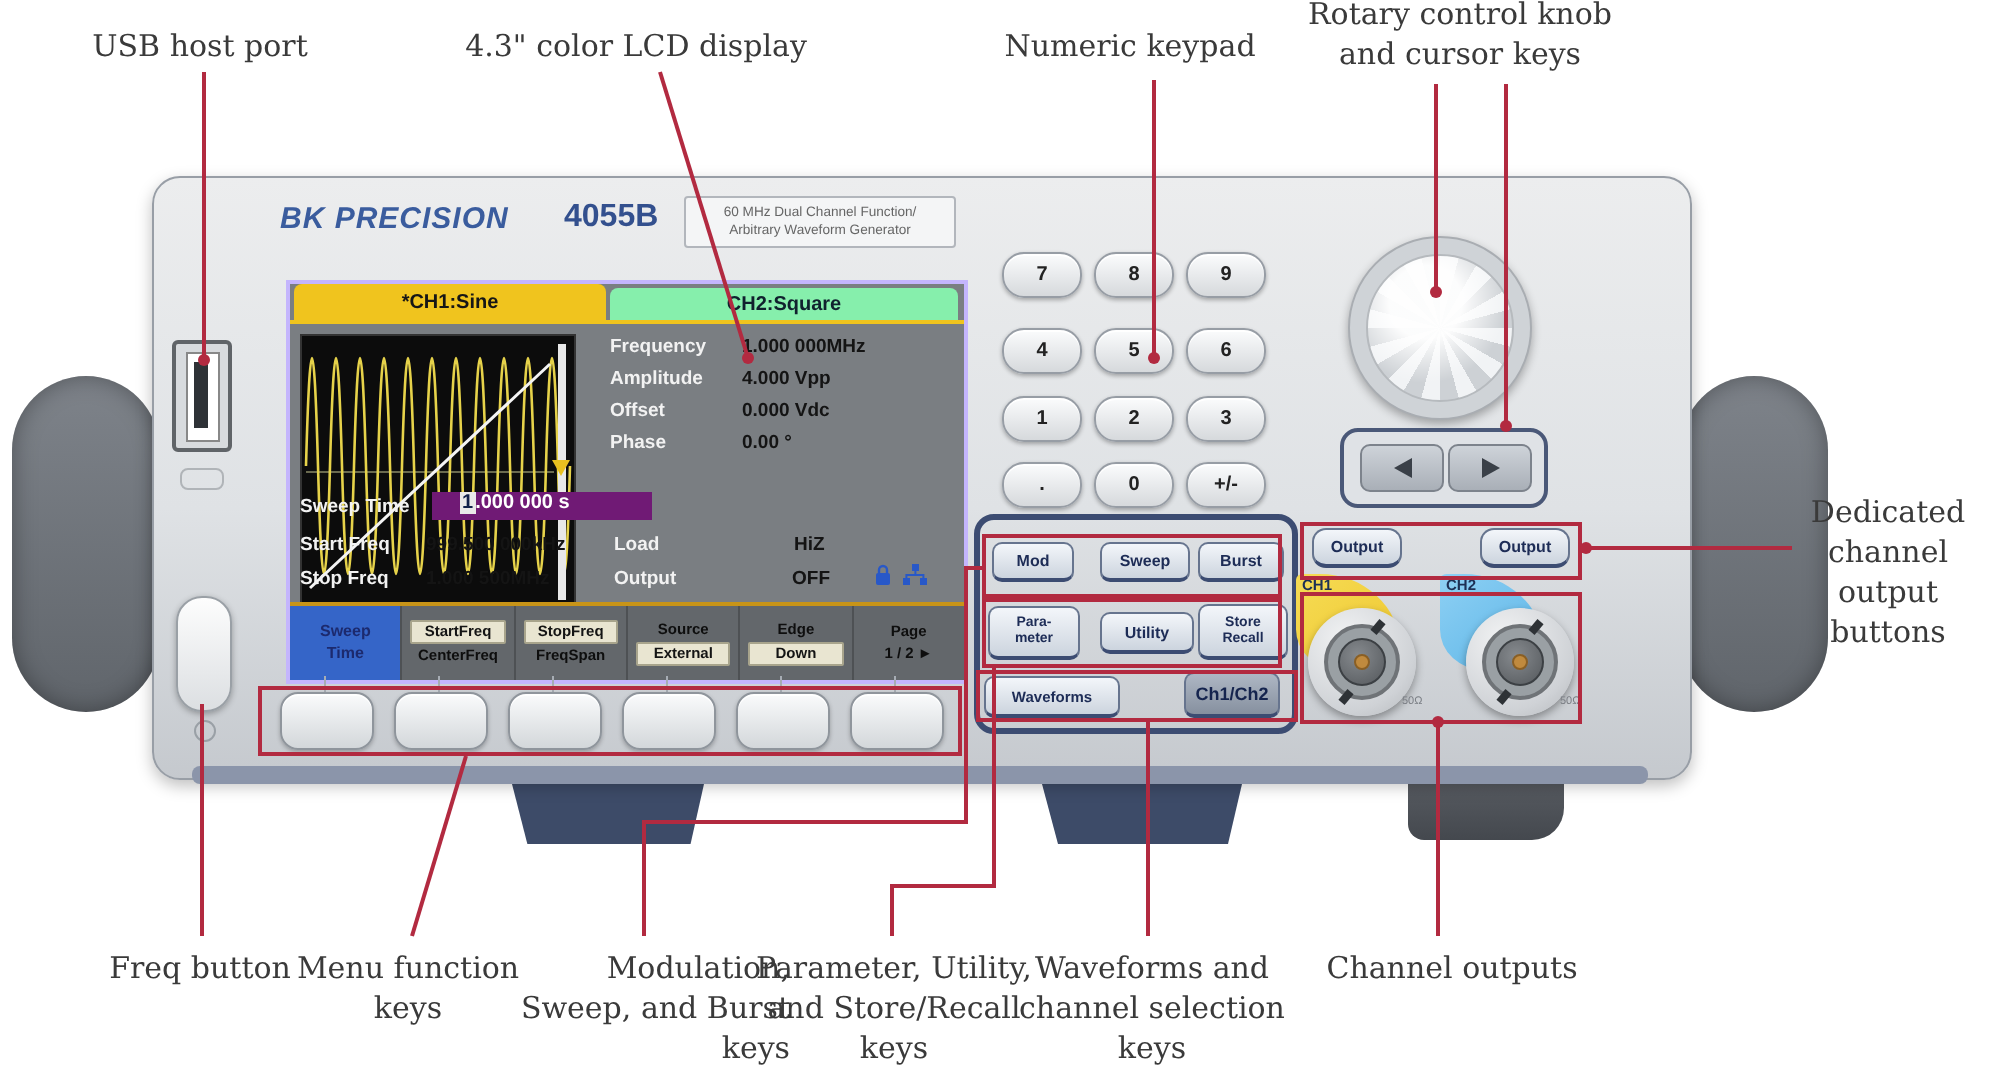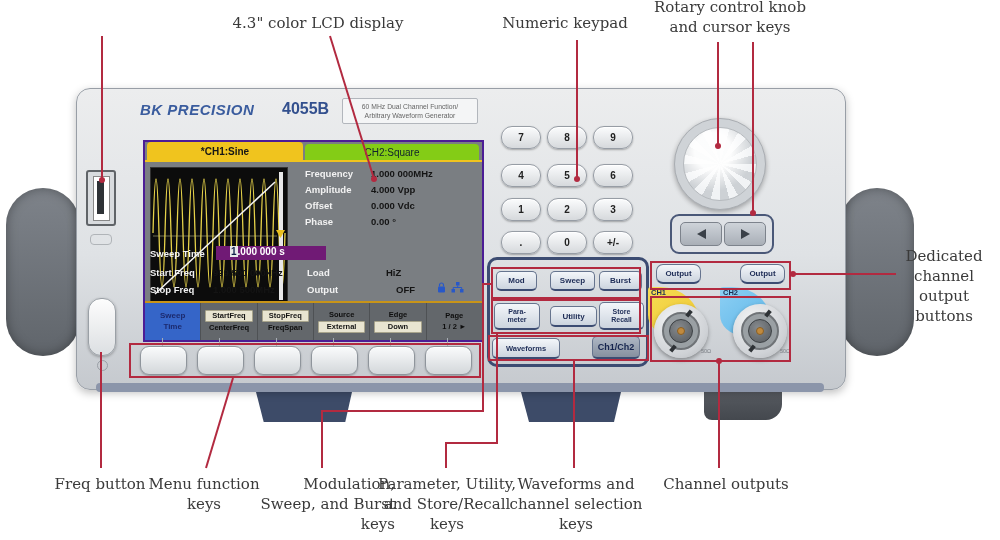--- a/index.html
+++ b/index.html
@@ -27,26 +27,26 @@
   
   .brand{position:absolute;left:140px;top:101px;font-size:15px;font-weight:bold;font-style:italic;
          color:#3a5c9e;letter-spacing:.5px;z-index:2;}
   .model{position:absolute;left:282px;top:100px;font-size:16px;font-weight:bold;color:#33508e;z-index:2;}
   .descbox{position:absolute;left:342px;top:98px;width:134px;height:24px;background:#f4f5f6;
            border:1px solid #b2b6bc;border-radius:2px;font-size:6.8px;color:#666;z-index:2;
            display:flex;align-items:center;justify-content:center;text-align:center;line-height:9px;}
 
   
   .screen{position:absolute;left:143px;top:140px;width:337px;height:198px;background:#7a7e82;
-          border:2px solid #4c1d95;z-index:2;}
+          border:2px solid #c4b5fd;z-index:2;}
   .tab1{position:absolute;left:2px;top:0;width:156px;height:18px;background:#f0c41e;
         border-radius:4px 4px 0 0;font-size:10px;font-weight:bold;color:#161616;
         display:flex;align-items:center;justify-content:center;}
-  .tab2{position:absolute;left:160px;top:2px;width:174px;height:16px;background:#84cc16;
-        border-radius:4px 4px 0 0;font-size:10px;font-weight:normal;color:#10212e;
+  .tab2{position:absolute;left:160px;top:2px;width:174px;height:16px;background:#86efac;
+        border-radius:4px 4px 0 0;font-size:10px;font-weight:bold;color:#10212e;
         display:flex;align-items:center;justify-content:center;}
   .tabline{position:absolute;left:0;top:18px;width:337px;height:2px;background:#f0c41e;}
   .wave{position:absolute;left:5px;top:25px;width:136px;height:136px;background:#0c0c0c;
         border:1px solid #333;}
   .prm{position:absolute;font-size:9.5px;font-weight:bold;}
   .plab{color:#f2f2f2;} .pval{color:#141414;}
   .sweepbox{position:absolute;left:66px;top:-2px;width:96px;height:14px;background:#701a75;
             color:#fff;font-size:10px;font-weight:bold;padding-left:14px;}
   .cur{background:#e9e9e9;color:#10204a;padding:0 1px;}
   .icons{position:absolute;left:292px;top:140px;display:flex;gap:5px;align-items:center;}
@@ -177,21 +177,21 @@
     <div class="prm pval" style="left:226px;top:74px;">0.00 °</div>
 
     <div class="prm plab" style="left:5px;top:106px;width:330px;">
       <span>Sweep Time</span>
       <span class="sweepbox"><span class="cur">1</span><span>.000 000 s</span></span>
     </div>
 
     <div class="prm plab" style="left:5px;top:125px;">Start Freq</div>
     <div class="prm pval" style="left:68px;top:125px;">999.500 000kHz</div>
     <div class="prm plab" style="left:162px;top:125px;">Load</div>
-    <div class="prm pval" style="left:241px;top:125px;">HiZ</div>
+    <div class="prm pval" style="left:252px;top:125px;">HiZ</div>
 
     <div class="prm plab" style="left:5px;top:142px;">Stop Freq</div>
     <div class="prm pval" style="left:68px;top:142px;">1.000 500MHz</div>
     <div class="prm plab" style="left:162px;top:142px;">Output</div>
     <div class="prm pval" style="left:235px;top:142px;margin-left:16px;">OFF</div>
 
     <div class="icons">
       <svg width="9" height="11">
         <rect x="1" y="4.5" width="7" height="6" rx="1" fill="#2858c8"></rect>
         <path d="M2.5,4.5 V3 a2,2 0 0 1 4,0 V4.5" stroke="#2858c8" stroke-width="1.2" fill="none"></path>
@@ -341,20 +341,21 @@
       <circle cx="102" cy="180" r="3"></circle>
       <circle cx="374" cy="179" r="3"></circle>
       <circle cx="577" cy="179" r="3"></circle>
       <circle cx="718" cy="146" r="3"></circle>
       <circle cx="753" cy="213" r="3"></circle>
       <circle cx="793" cy="274" r="3"></circle>
       <circle cx="719" cy="361" r="3"></circle>
     </g>
   </svg>
 
+  <div class="lbl" style="left:40px;top:13px;width:120px;">USB host port</div>
   <div class="lbl" style="left:228px;top:13px;width:180px;">4.3" color LCD display</div>
   <div class="lbl" style="left:485px;top:13px;width:160px;">Numeric keypad</div>
   <div class="lbl pre" style="left:640px;top:-3px;width:180px;">Rotary control knob
 and cursor keys</div>
   <div class="lbl pre" style="left:888px;top:246px;width:112px;">Dedicated
 channel output
 buttons</div>
   <div class="lbl" style="left:40px;top:474px;width:120px;">Freq button</div>
   <div class="lbl pre" style="left:144px;top:474px;width:120px;">Menu function
 keys</div>

